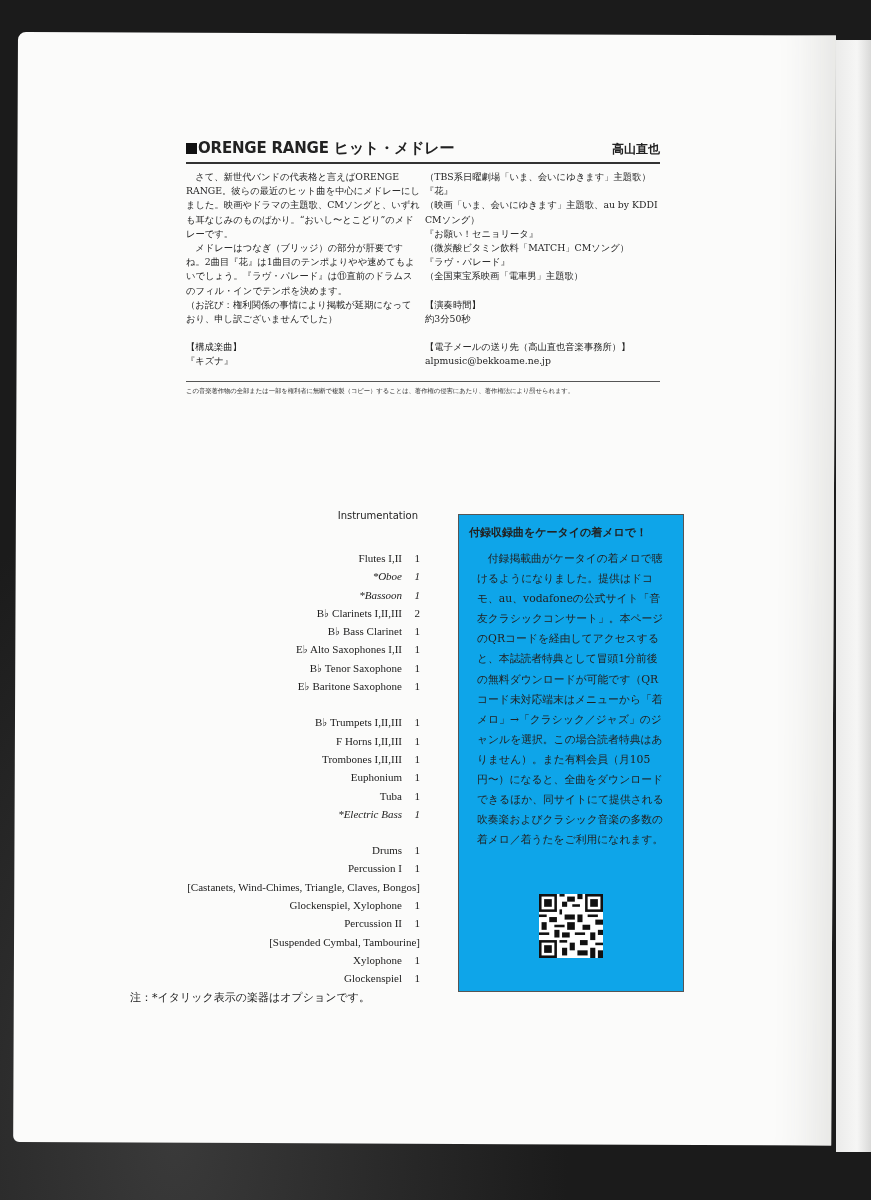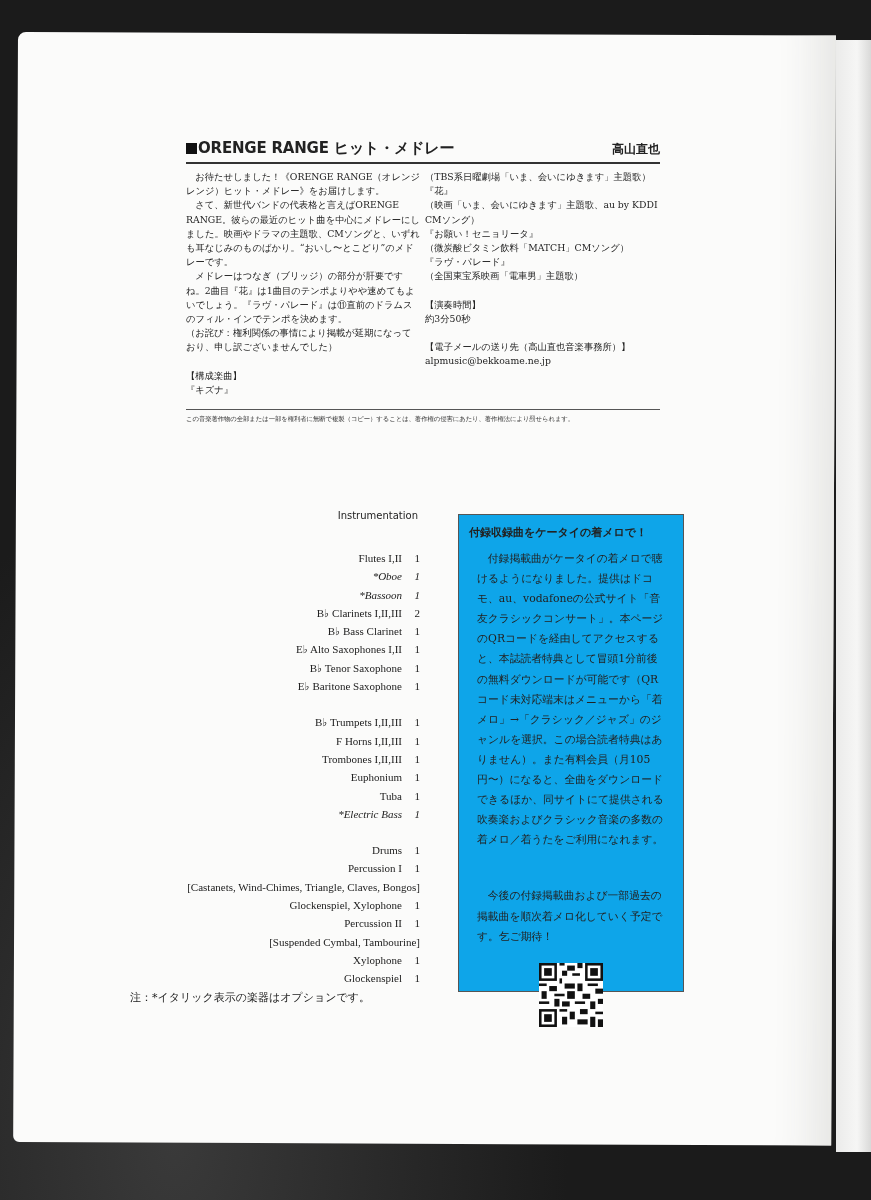--- a/index.html
+++ b/index.html
@@ -62,21 +62,20 @@
   <div class="header">
     <div class="header-title">
       <span class="square-icon"></span>
       <span>ORENGE RANGE ヒット・メドレー</span>
     </div>
     <div class="header-author">高山直也</div>
   </div>
 
   <div class="columns">
     <div class="col">
-      <p class="indent">お待たせしました！《ORENGE RANGE（オレンジレンジ）ヒット・メドレー》をお届けします。</p>
       <p class="indent">さて、新世代バンドの代表格と言えばORENGE RANGE。彼らの最近のヒット曲を中心にメドレーにしました。映画やドラマの主題歌、CMソングと、いずれも耳なじみのものばかり。“おいし〜とこどり”のメドレーです。</p>
       <p class="indent">メドレーはつなぎ（ブリッジ）の部分が肝要ですね。2曲目『花』は1曲目のテンポよりやや速めてもよいでしょう。『ラヴ・パレード』は⑪直前のドラムスのフィル・インでテンポを決めます。</p>
       <p>（お詫び：権利関係の事情により掲載が延期になっており、申し訳ございませんでした）</p>
       <div class="gap"></div>
       <p>【構成楽曲】</p>
       <p>『キズナ』</p>
     </div>
     <div class="col">
       <p>（TBS系日曜劇場「いま、会いにゆきます」主題歌）</p>
       <p>『花』</p>
@@ -192,21 +191,20 @@
         <span class="count">1</span>
       </div>
     </div>
   <div class="instr-note">注：*イタリック表示の楽器はオプションです。</div>
 </div>
 
 <div class="box">
   <div class="box-title">付録収録曲をケータイの着メロで！</div>
   <p class="indent">付録掲載曲がケータイの着メロで聴けるようになりました。提供はドコモ、au、vodafoneの公式サイト「音友クラシックコンサート」。本ページのQRコードを経由してアクセスすると、本誌読者特典として冒頭1分前後の無料ダウンロードが可能です（QRコード未対応端末はメニューから「着メロ」→「クラシック／ジャズ」のジャンルを選択。この場合読者特典はありません）。また有料会員（月105円〜）になると、全曲をダウンロードできるほか、同サイトにて提供される吹奏楽およびクラシック音楽の多数の着メロ／着うたをご利用になれます。</p>
   <div style="height:20px"></div>
-  <p class="indent">今後の付録掲載曲および一部過去の掲載曲を順次着メロ化していく予定です。乞ご期待！</p>
   <div class="qr">
     <svg width="64" height="64" viewBox="0 0 25 25">
       <rect width="25" height="25" fill="#fff"></rect>
       <g fill="#111">
         <rect x="0" y="0" width="7" height="7"></rect>
           <rect x="1" y="1" width="5" height="5" fill="#fff"></rect>
           <rect x="2" y="2" width="3" height="3"></rect>
         <rect x="18" y="0" width="7" height="7"></rect>
           <rect x="19" y="1" width="5" height="5" fill="#fff"></rect>
           <rect x="20" y="2" width="3" height="3"></rect>

